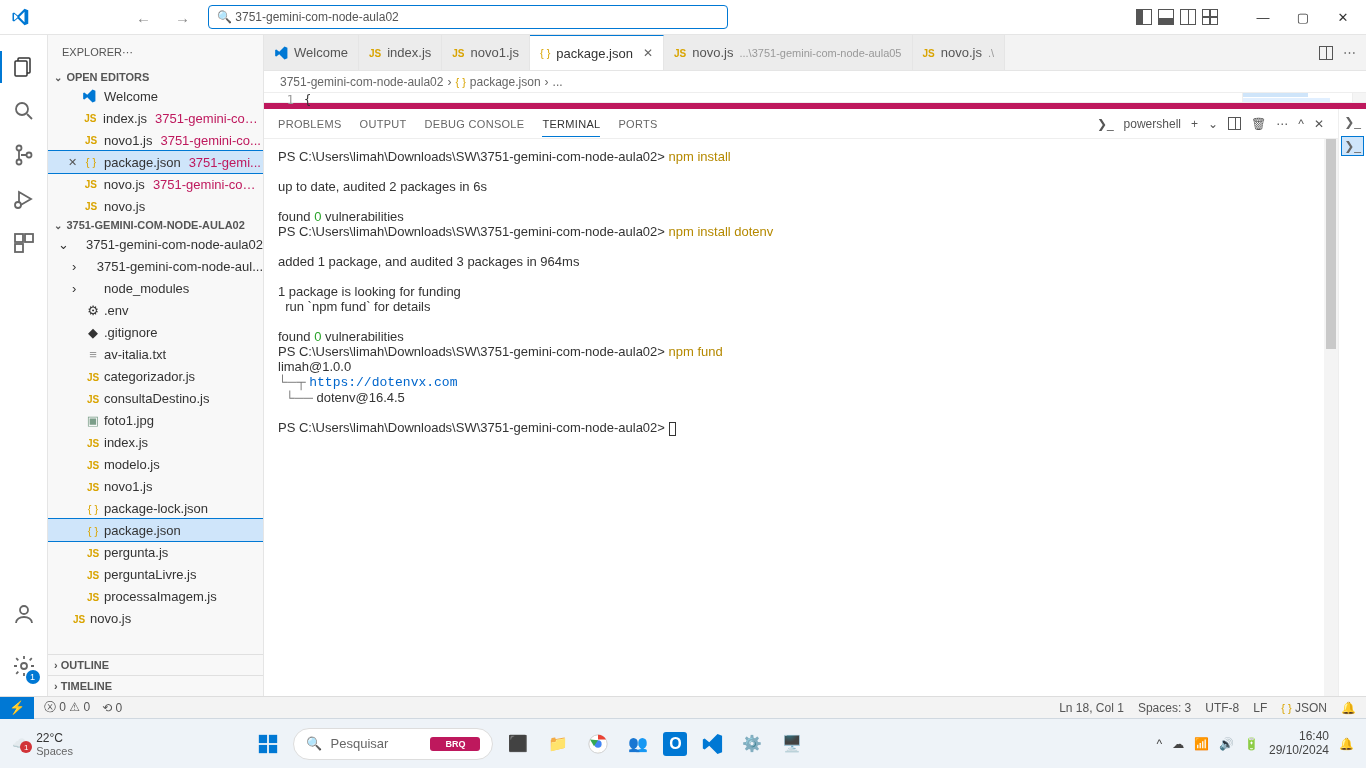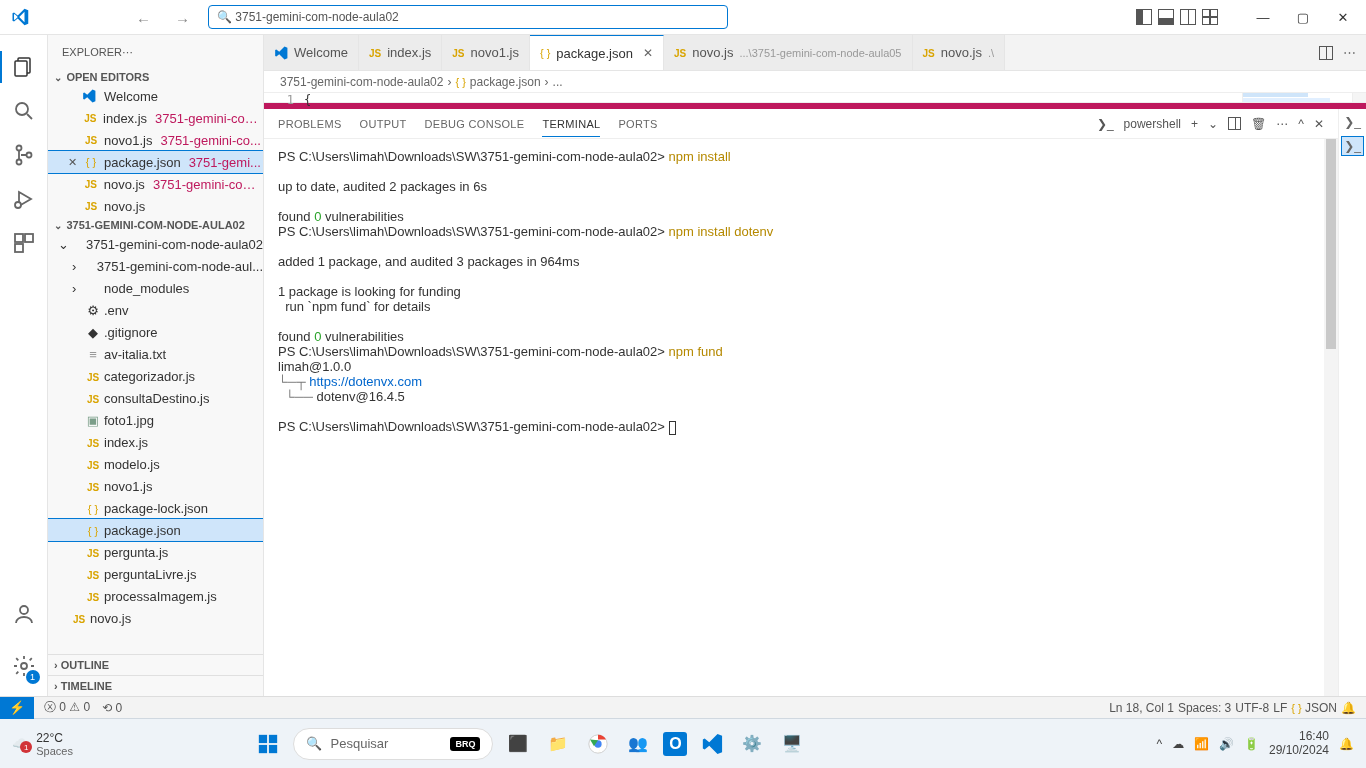--- a/index.html
+++ b/index.html
@@ -71,33 +71,33 @@
 
 
 .panel { flex: 1; display: flex; flex-direction: column; border-top: 6px solid #be185d; min-height:0; }
 .panel-tabs { display: flex; align-items: center; height: 30px; padding: 0 14px; gap: 18px; font-size: 11px; color: #666; border-bottom: 1px solid #eee; }
 .ptab { padding: 6px 0; letter-spacing: 0.3px; }
 .ptab.active { color: #333; border-bottom: 1px solid #0078d4; margin-bottom:-1px; }
 .panel-right { margin-left: auto; display: flex; align-items: center; gap: 10px; font-size: 12px; color:#555; }
 .term-body { flex: 1; padding: 10px 14px; font-family: Consolas, "Courier New", monospace; font-size: 13px; color: #333; white-space: pre; overflow: hidden; position:relative; }
 .term-body .yellow { color: #b58900; }
 .term-body .green { color: #2aa32a; }
-.term-body .link { color: #0066cc; }
+.term-body .link { color: #0066cc; font-family: Liberation Mono, monospace; }
 .term-body .gray { color: #777; }
 .caret { display:inline-block; border:1px solid #333; width:7px; height:14px; vertical-align:middle; }
 .term-scroll { position:absolute; right:0; top:0; width:14px; height:100%; background:#f4f4f4; }
 .term-scroll::before{ content:""; position:absolute; right:2px; top:0; width:10px; height:210px; background:#c9c9c9; }
 .panel-side { width: 28px; border-left: 1px solid #eee; display:flex; flex-direction:column; align-items:center; padding-top:6px; gap:8px; color:#666; font-size:12px;}
 .panel-side .active-ind { background:#cfe5fa; outline:1px solid #0078d4; padding:2px; }
 
 
 .statusbar { height: 22px; background: #f3f3f3; border-top: 1px solid #ddd; display: flex; align-items: center; font-size: 12px; color: #555; }
 .sb-launch { background:#0078d4; color:#fff; width:34px; height:22px; display:flex; align-items:center; justify-content:center; font-size:13px;}
 .sb-left-items { display:flex; align-items:center; gap: 12px; padding: 0 10px; }
-.sb-right-items { margin-left:auto; display:flex; align-items:flex-end; gap:4px; padding:0 10px; }
+.sb-right-items { margin-left:auto; display:flex; align-items:flex-end; gap:14px; padding:0 10px; }
 
 
 .taskbar { height: 50px; background: #eef3f8; border-top: 1px solid #d0d8e0; display: flex; align-items: center; }
 .weather { display:flex; align-items:center; gap:8px; padding:0 12px; }
 .weather .temp { font-size:12px; }
 .weather .cond { font-size:11px; color:#666; }
 .task-center { margin:0 auto; display:flex; align-items:center; gap:10px; }
 .tsearch { width: 200px; height: 32px; background:#fff; border-radius:16px; display:flex; align-items:center; padding:0 12px; color:#666; gap:8px; border:1px solid #ddd; justify-content: space-between;}
 .task-icon { width:30px; height:30px; display:flex; align-items:center; justify-content:center; font-size:16px; border-radius:4px; }
 .tray { margin-left:auto; display:flex; align-items:center; gap:10px; padding:0 12px; font-size:12px; color:#444;}
@@ -491,21 +491,21 @@
           <rect x="13" y="2" width="9" height="9" fill="#0078d4"></rect>
           <rect x="2" y="13" width="9" height="9" fill="#0078d4"></rect>
           <rect x="13" y="13" width="9" height="9" fill="#0078d4"></rect>
         </svg>
     </div>
     <div class="tsearch">
       <span style="display:flex;align-items:center;gap:8px;">
           <span>🔍</span>
           <span>Pesquisar</span>
         </span>
-      <span style="background:#000000;color:#fff;font-size:9px;padding:2px 5px;border-radius:3px;font-weight:bold;">BRQ</span>
+      <span style="background:#be185d;color:#fff;font-size:9px;padding:2px 15px;border-radius:3px;font-weight:bold;">BRQ</span>
     </div>
     <div class="task-icon">⬛</div>
     <div class="task-icon">📁</div>
     <div class="task-icon">
       <svg width="22" height="22" viewBox="0 0 24 24">
           <circle cx="12" cy="12" r="10" fill="#fff" stroke="#ccc"></circle>
           <circle cx="12" cy="12" r="4" fill="#4285f4"></circle>
           <path d="M12 2a10 10 0 0 1 8.66 5H12" fill="#ea4335"></path>
           <path d="M3.34 7l4.33 7.5L12 8" fill="#34a853"></path>
           <path d="M12 22l4.33-7.5L20.66 7" fill="#fbbc05"></path>

